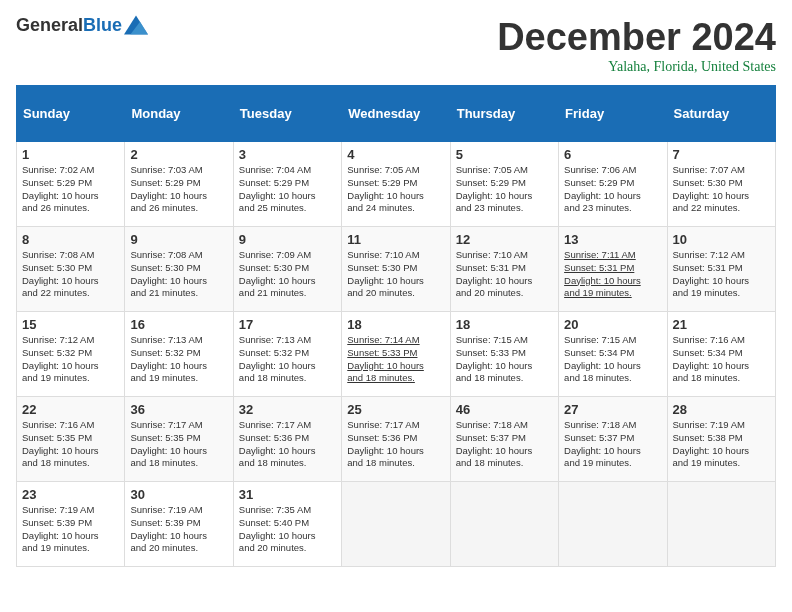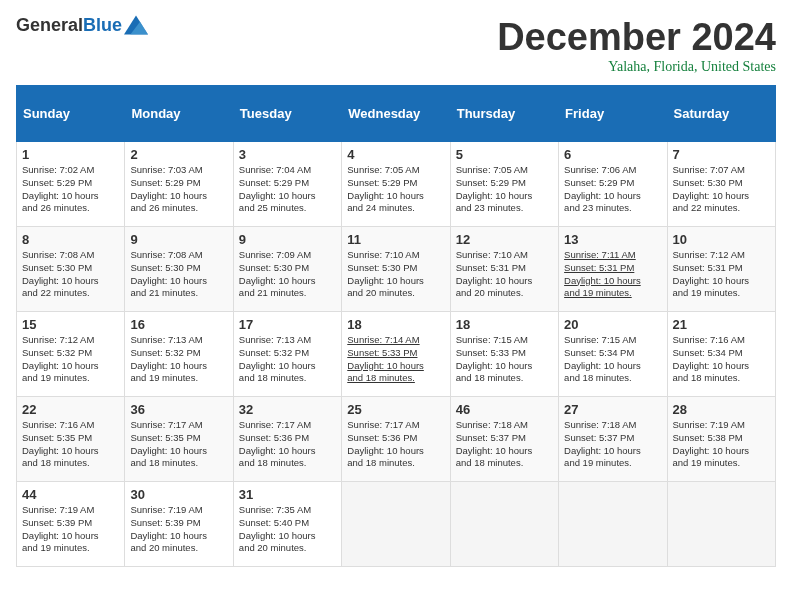--- a/index.html
+++ b/index.html
@@ -323,21 +323,21 @@
         <td>
           <span class="day-number">28</span>
           <div class="day-info" style="white-space: pre-line;">Sunrise: 7:19 AM
 Sunset: 5:38 PM
 Daylight: 10 hours
 and 19 minutes.</div>
         </td>
       </tr>
       <tr>
         <td>
-          <span class="day-number">44</span>
+          <span class="day-number">23</span>
           <div class="day-info" style="white-space: pre-line;">Sunrise: 7:19 AM
 Sunset: 5:39 PM
 Daylight: 10 hours
 and 19 minutes.</div>
         </td>
         <td>
           <span class="day-number">30</span>
           <div class="day-info" style="white-space: pre-line;">Sunrise: 7:19 AM
 Sunset: 5:39 PM
 Daylight: 10 hours

